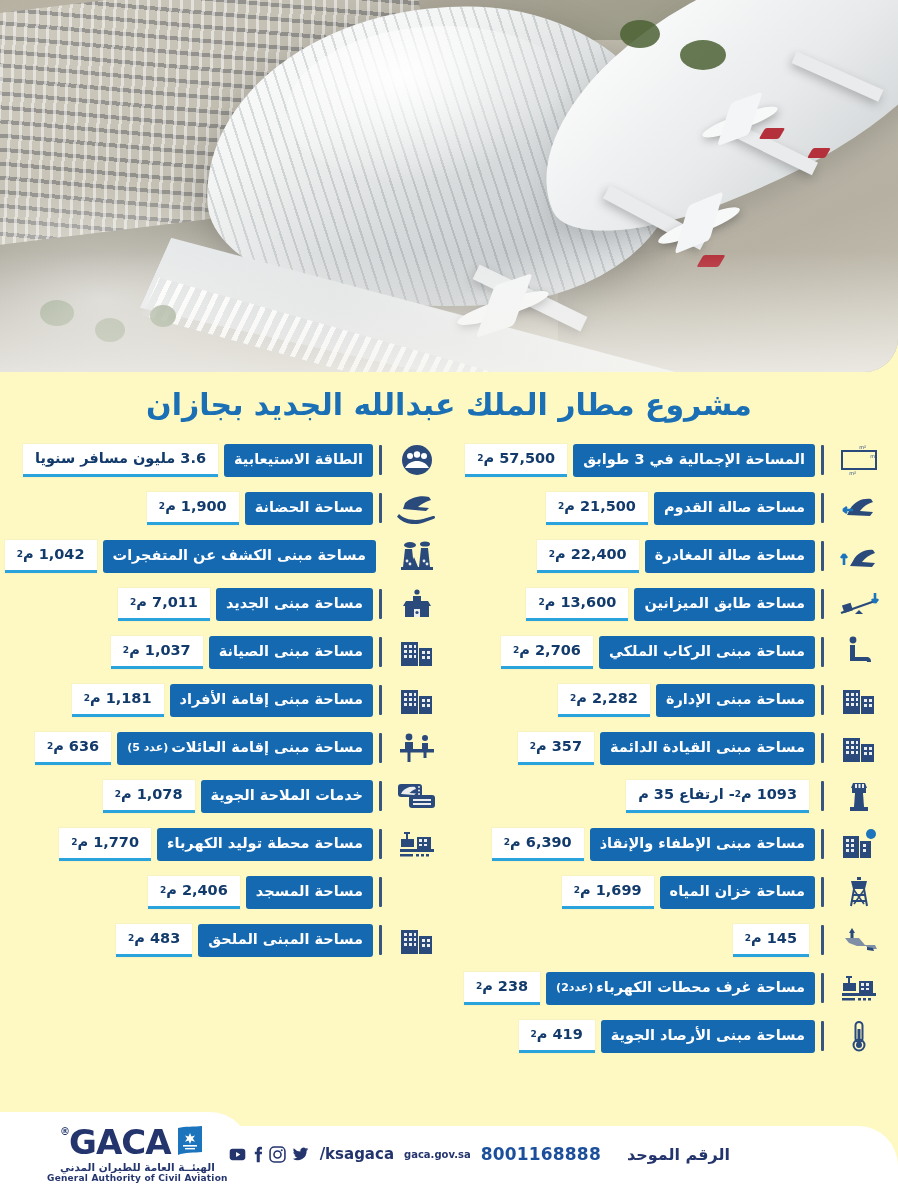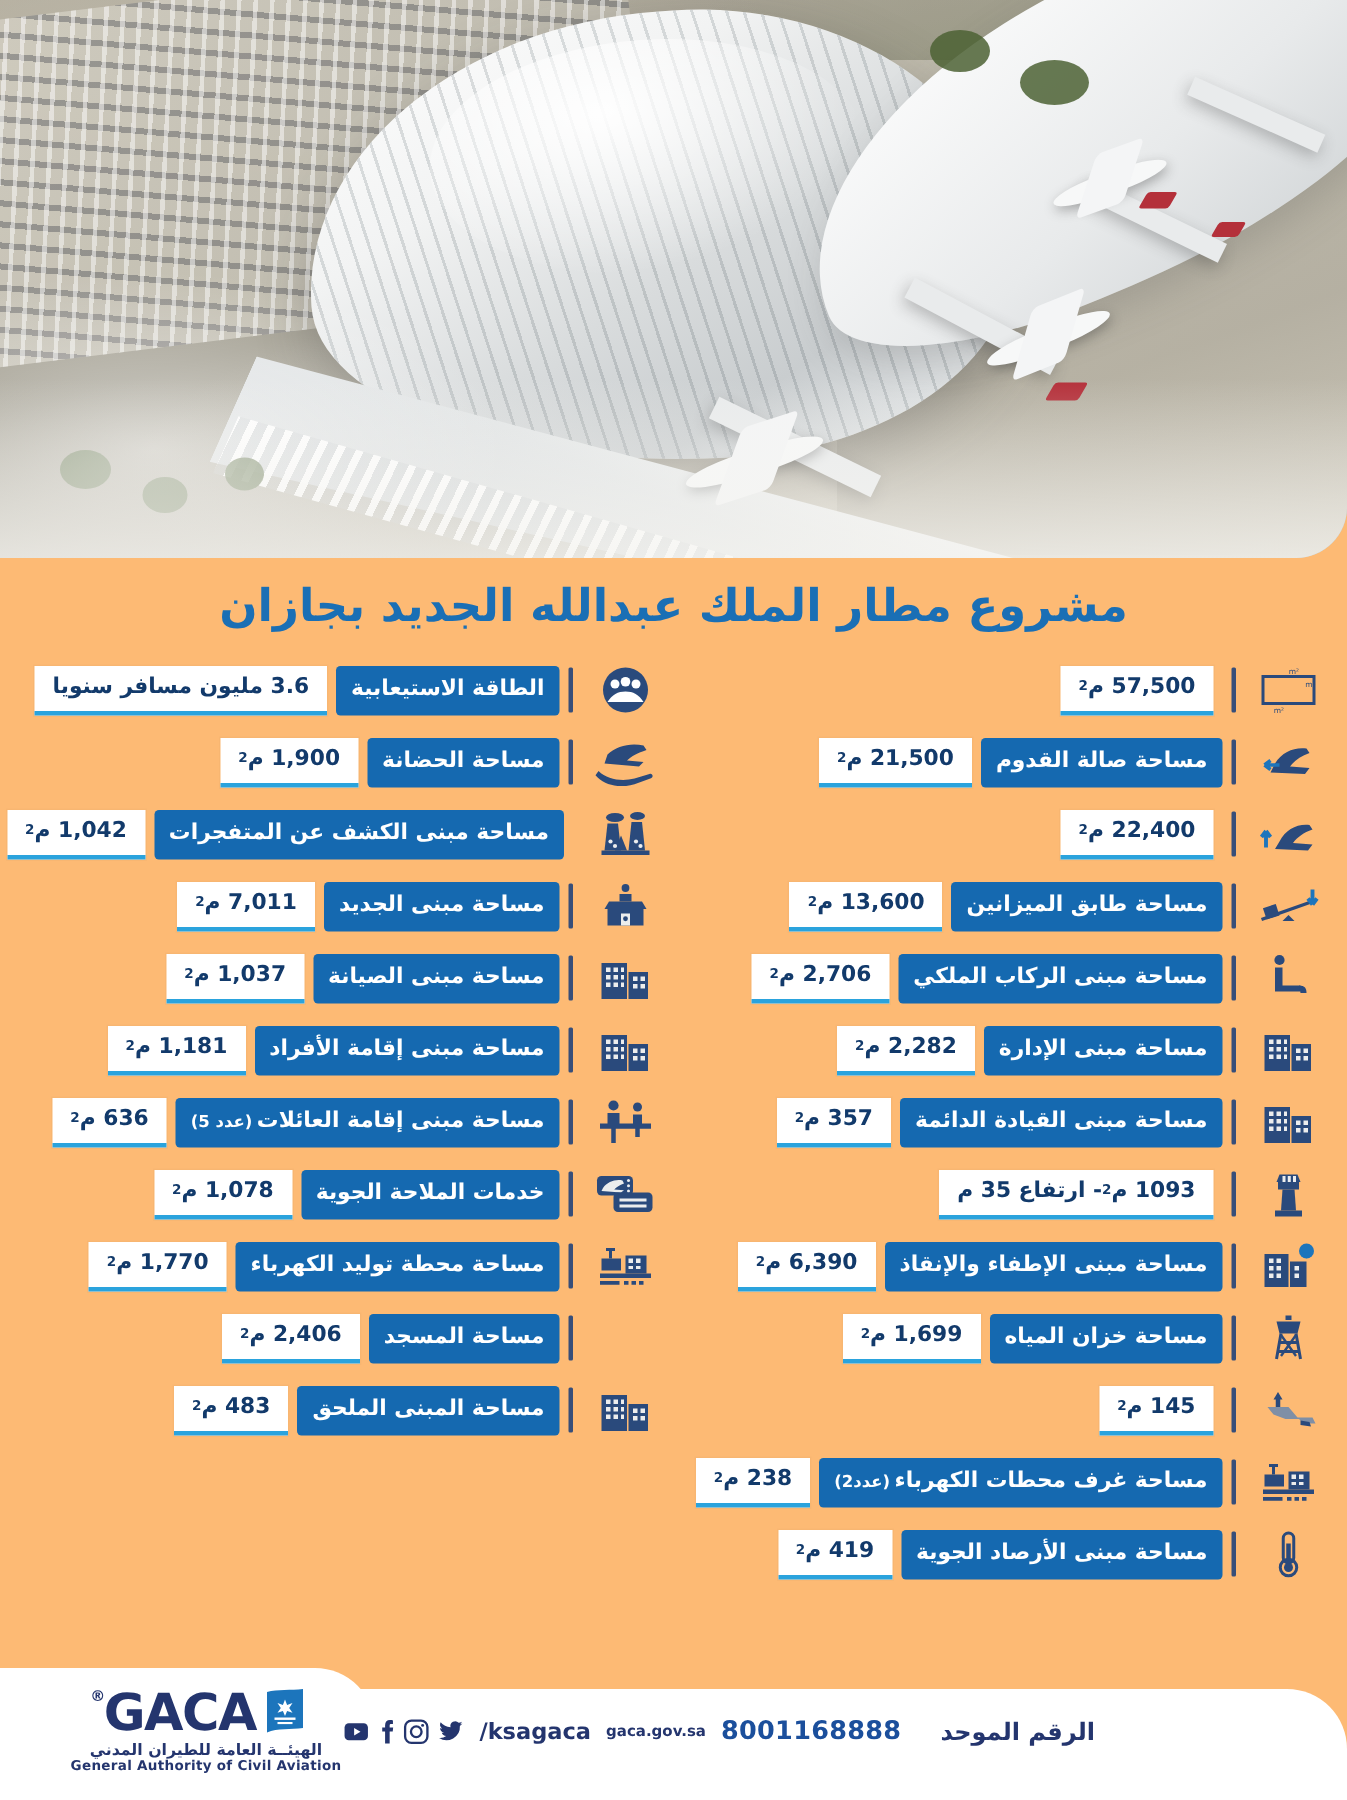--- a/index.html
+++ b/index.html
@@ -2,21 +2,21 @@
 <html lang="ar" dir="rtl"><head>
 <meta charset="utf-8">
 <style>
   * { box-sizing: border-box; margin: 0; padding: 0; }
   html, body {
     width: 898px; height: 1200px;
     background: #ececec;
     font-family: "DejaVu Sans", "Liberation Sans", sans-serif;
     overflow: hidden;
   }
-  .page { position: relative; width: 898px; height: 1200px; background: #fdba74; }
+  .page { position: relative; width: 898px; height: 1200px; background: #fef9c3; }
 
   
   .hero {
     position: relative; width: 898px; height: 372px;
     border-bottom-right-radius: 34px;
     overflow: hidden;
     background: linear-gradient(170deg,#b9b3a4 0%,#a9a396 40%,#c3bdae 75%,#d8d4c8 100%);
   }
   .hero-sky {
     position:absolute; inset:0;
@@ -232,20 +232,23 @@
         <div class="row">
           <div class="icon-cell">
             <svg width="46" height="34" viewBox="0 0 46 34">
               <rect x="6" y="8" width="34" height="18" fill="none" stroke="#2a4a7c" stroke-width="2"></rect>
               <text x="30" y="6" font-size="5" fill="#2a4a7c">m²</text>
               <text x="41" y="15" font-size="5" fill="#2a4a7c">m²</text>
               <text x="20" y="32" font-size="5" fill="#2a4a7c">m²</text>
             </svg>
           </div>
           <div class="divider"></div>
+          <div class="label">
+            <span>المساحة الإجمالية في 3 طوابق</span>
+          </div>
           <div class="value">
             <span>57,500 م</span>
             <sup>2</sup>
           </div>
         </div>
         <div class="row">
           <div class="icon-cell">
             <svg width="44" height="30" viewBox="0 0 44 30">
               <path d="M13 16 C18 8, 26 5, 34 6 L36 9 C30 11, 26 14, 23 18 L36 19 L33 23 L10 22 Z" fill="#2a4a7c"></path>
               <path d="M6 17 h10 M6 17 l4-3 M6 17 l4 3" stroke="#1c75bc" stroke-width="2.4" fill="none"></path>
@@ -261,20 +264,23 @@
           </div>
         </div>
         <div class="row">
           <div class="icon-cell">
             <svg width="44" height="30" viewBox="0 0 44 30">
               <path d="M16 20 C20 12, 28 8, 36 9 L38 12 C32 14, 28 17, 25 21 L38 22 L35 26 L13 25 Z" fill="#2a4a7c"></path>
               <path d="M7 24 v-11 M7 13 l-3 4 M7 13 l3 4" stroke="#1c75bc" stroke-width="2.6" fill="none"></path>
             </svg>
           </div>
           <div class="divider"></div>
+          <div class="label">
+            <span>مساحة صالة المغادرة</span>
+          </div>
           <div class="value">
             <span>22,400 م</span>
             <sup>2</sup>
           </div>
         </div>
         <div class="row">
           <div class="icon-cell">
             <svg width="44" height="30" viewBox="0 0 44 30">
               <path d="M4 24 L38 12" stroke="#2a4a7c" stroke-width="2.2"></path>
               <rect x="6" y="15" width="9" height="8" fill="#2a4a7c" transform="rotate(-18 10 19)"></rect>

